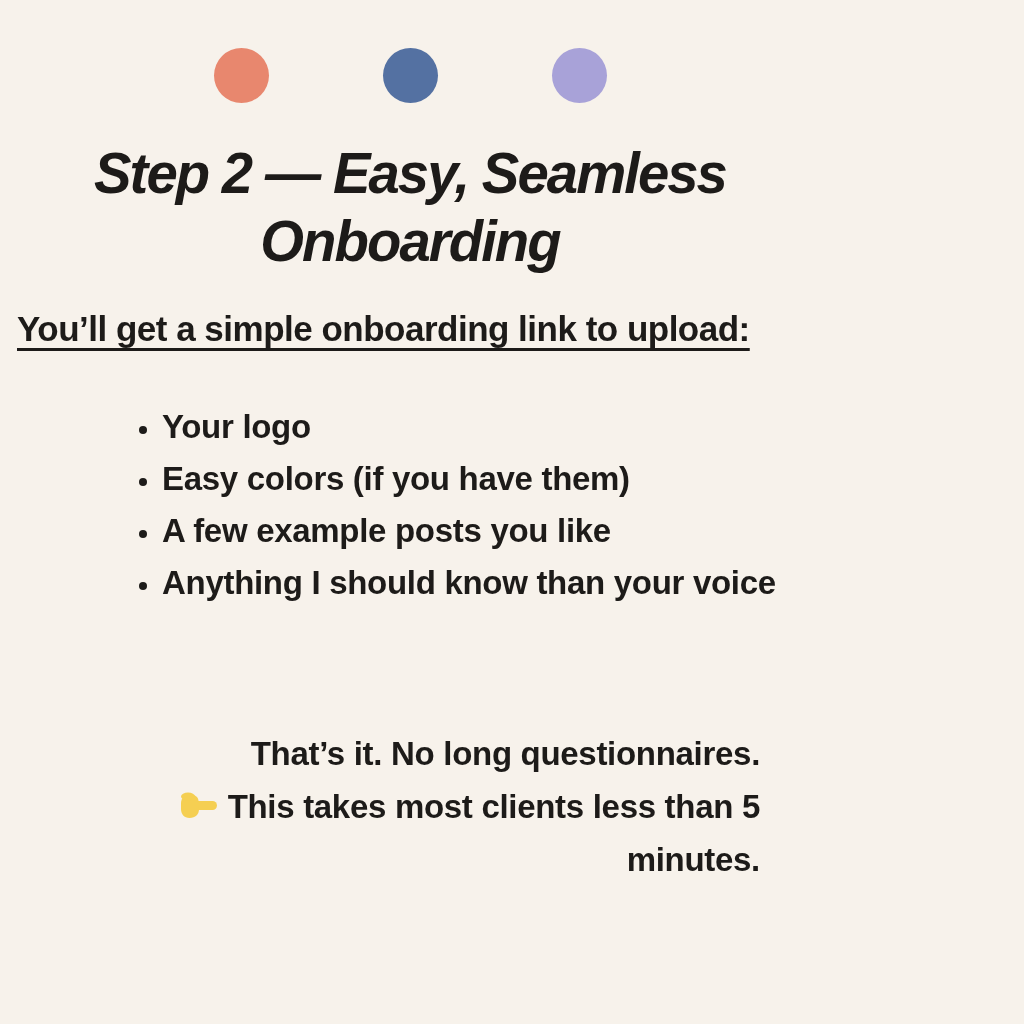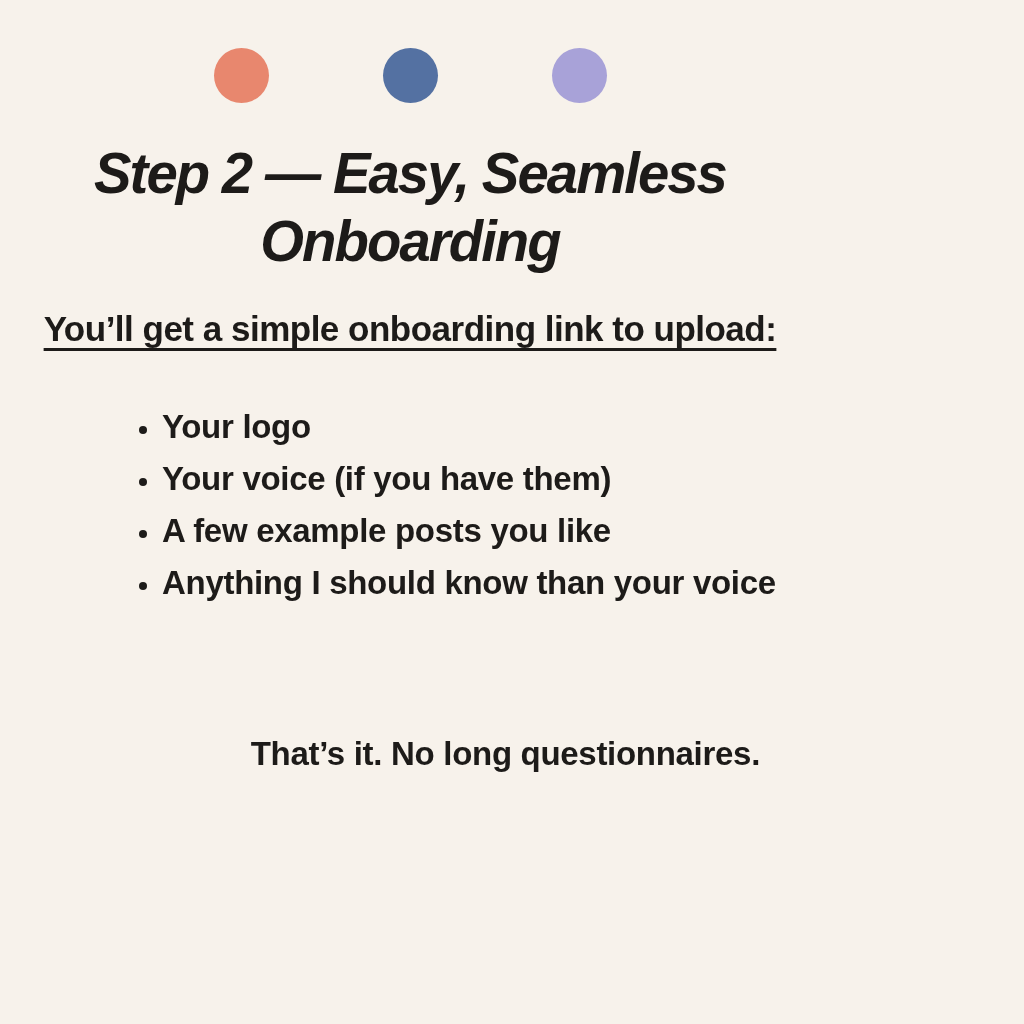--- a/index.html
+++ b/index.html
@@ -45,27 +45,27 @@
     font-weight: bold;
     font-style: italic;
     letter-spacing: -2px;
     color: #1d1b19;
     transform: scaleX(0.97);
   }
 
   
   .subtitle {
     margin: 34px auto 0 auto;
-    text-align: center;
     font-size: 35px;
     font-weight: bold;
     letter-spacing: -0.5px;
     text-decoration: underline;
     text-decoration-thickness: 3px;
     text-underline-offset: 7px;
+    padding-left: 17px;
   }
 
   
   .bullets {
     margin: 52px 8px 0 162px;
     list-style: disc;
     font-size: 33px;
     font-weight: bold;
     letter-spacing: -0.3px;
   }
@@ -103,22 +103,29 @@
     <div class="dot" id="dot-1" style="background: rgb(84, 113, 162);"></div>
     <div class="dot" id="dot-2" style="background: rgb(168, 162, 216);"></div>
   </div>
 
   <h1 class="title">Step 2 — Easy, Seamless Onboarding</h1>
 
   <h2 class="subtitle">You’ll get a simple onboarding link to upload:</h2>
 
   <ul class="bullets">
     <li>Your logo</li>
-    <li>Your voice (if you have them)</li>
+    <li>Easy colors (if you have them)</li>
     <li>A few example posts you like</li>
     <li>Anything I should know than your voice</li>
   </ul>
 
   <div class="footer">
     <div>That’s it. No long questionnaires.</div>
+    <div><span class="hand-icon"><svg width="40" height="32" viewBox="0 0 40 32" xmlns="http://www.w3.org/2000/svg">
+            <g fill="#f5cf52">
+              <rect x="14" y="11" width="25" height="9" rx="4.5"></rect>
+              <path d="M3 13 C3 8 7 4.5 12.5 4.5 C17 4.5 20 7 20.5 10.5 L21 19 C21 24.5 17.5 28 11.5 28 C6 28 3 24 3 19 Z"></path>
+              <ellipse cx="10" cy="6.5" rx="7" ry="4"></ellipse>
+            </g>
+          </svg></span><span>This takes most clients less than 5 minutes.</span></div>
   </div>
 
 </div>
 
 </body></html>

